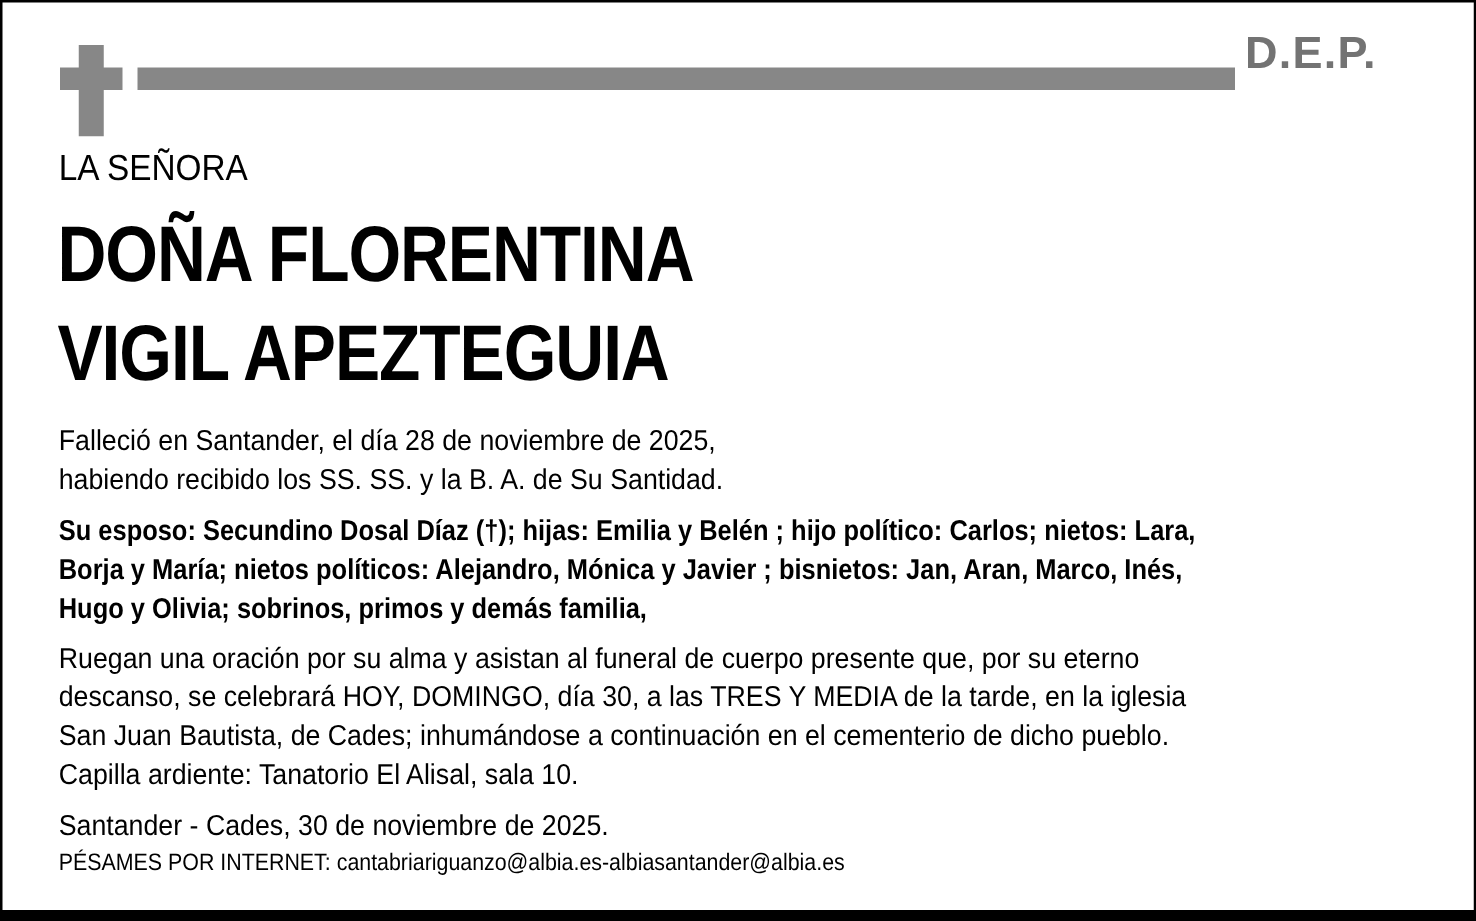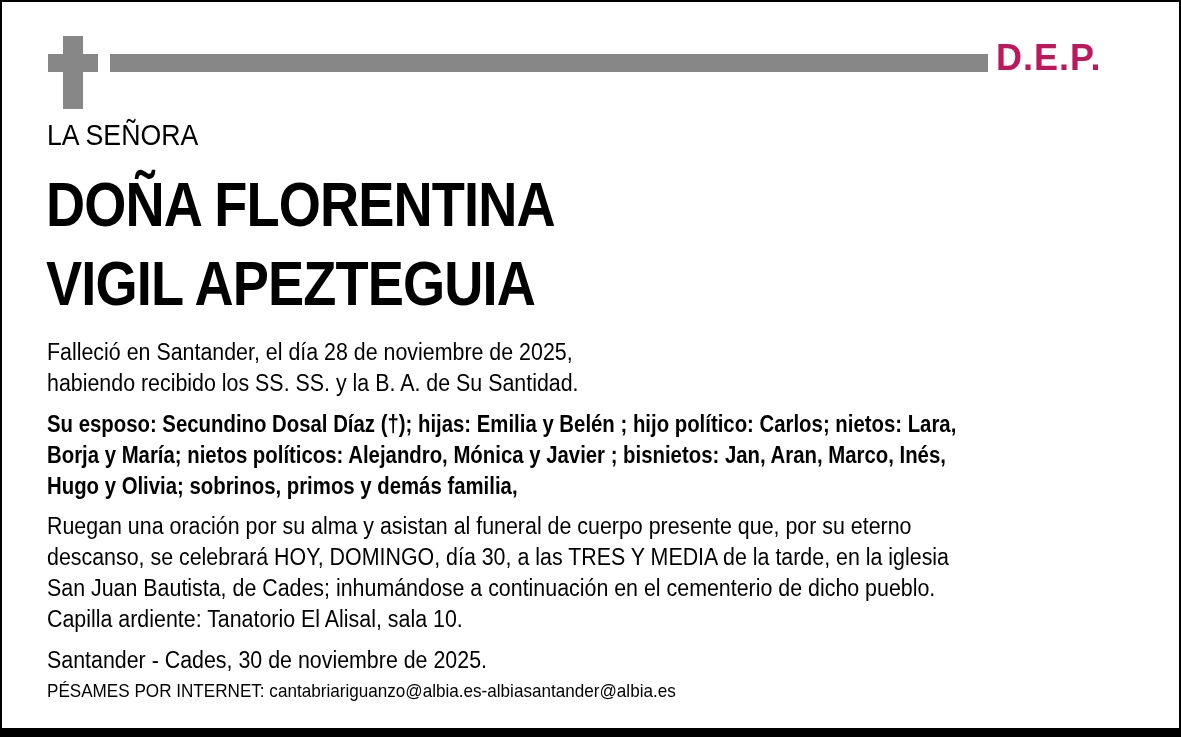--- a/index.html
+++ b/index.html
@@ -8,23 +8,23 @@
       position: absolute; left: 0; top: 0; width: 1181px; height: 737px;
       box-sizing: border-box;
       border-top: 2px solid #000; border-left: 2px solid #000; border-right: 2px solid #000;
       background: #fff;
     }
     .bottom-bar { position: absolute; left: 0; top: 728px; width: 1181px; height: 9px; background: #000; }
     .cross-v { position: absolute; left: 63px; top: 36px; width: 20px; height: 73px; background: #878787; }
     .cross-h { position: absolute; left: 48px; top: 54px; width: 50px; height: 18px; background: #878787; }
     .rule { position: absolute; left: 110px; top: 54px; width: 878px; height: 18px; background: #878787; }
     .dep {
-      position: absolute; left: 996px; top: 38px;
+      position: absolute; left: 996px; top: 22px;
       font-family: "Liberation Sans", sans-serif; font-weight: bold; font-size: 36px;
-      color: #be185d; letter-spacing: 1px; line-height: 40px;
+      color: #737373; letter-spacing: 1px; line-height: 40px;
     }
     .sans { font-family: "Liberation Sans", sans-serif; color: #000; }
     .title-small { position: absolute; left: 47px; top: 118px; font-size: 29px; line-height: 34px; transform: scaleX(0.92); transform-origin: left; }
     .name {
       position: absolute; left: 46px; font-weight: bold; font-size: 63px; line-height: 64px;
       letter-spacing: -1px; transform: scaleX(0.86); transform-origin: left;
     }
     .name1 { top: 172px; }
     .name2 { top: 251px; }
     .p-body { position: absolute; left: 47px; font-size: 23px; line-height: 31px; transform: scaleX(0.93); transform-origin: left; white-space: nowrap; }

